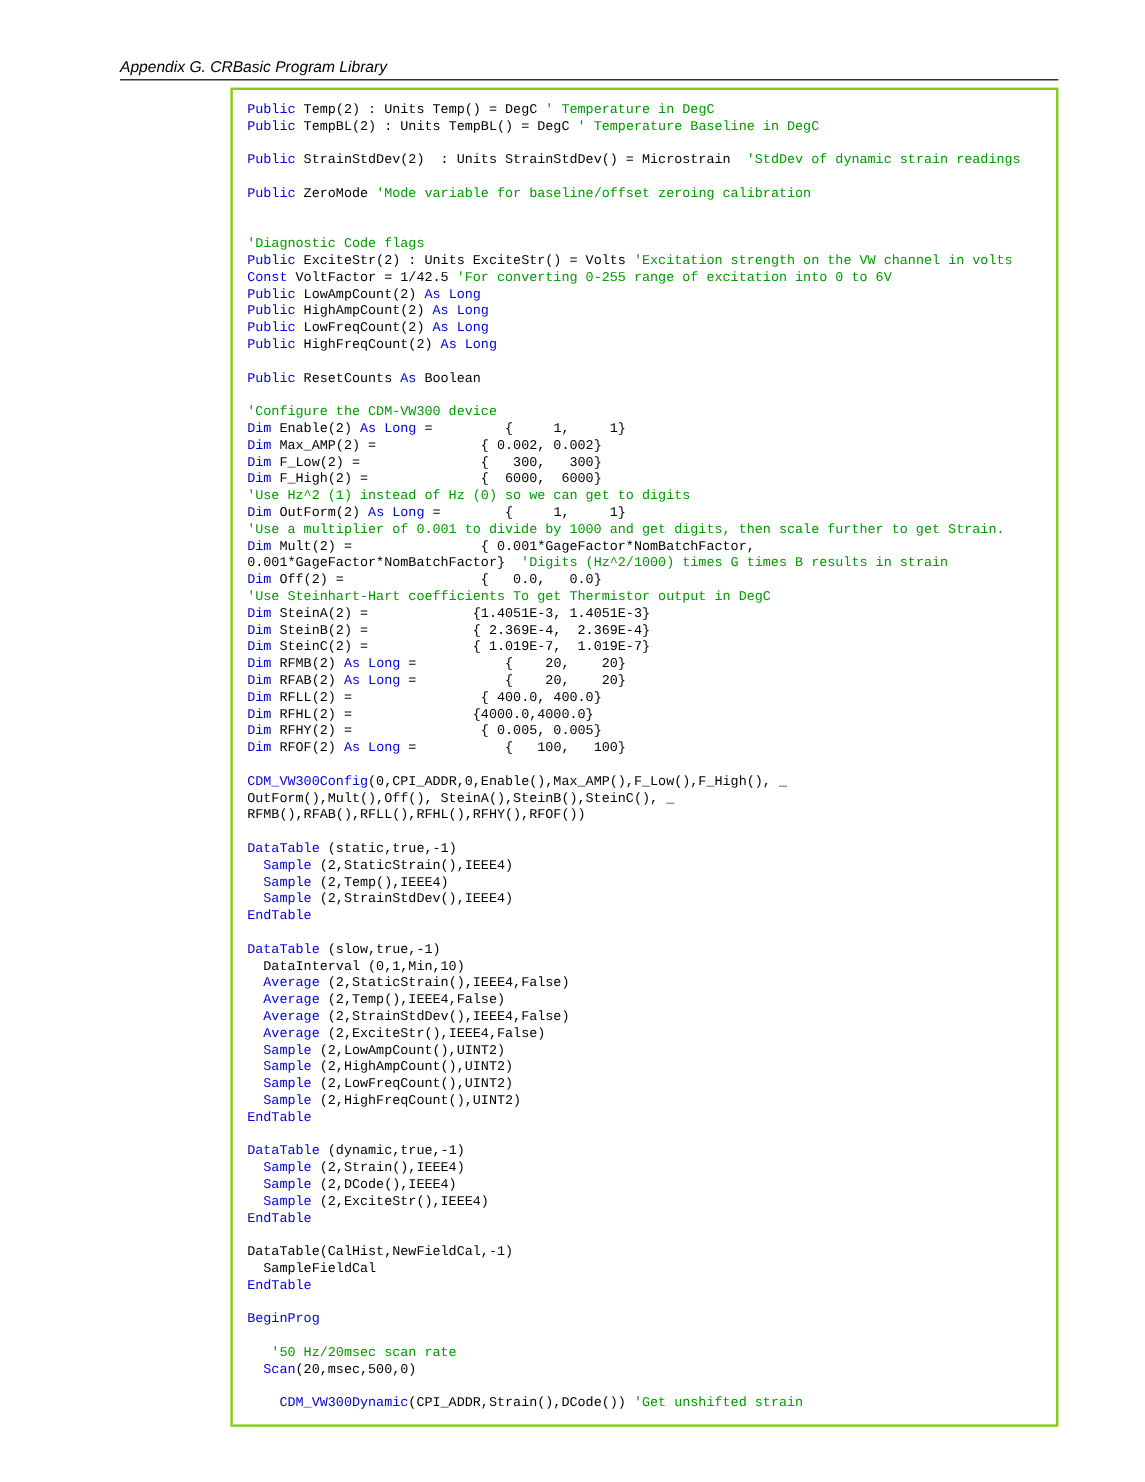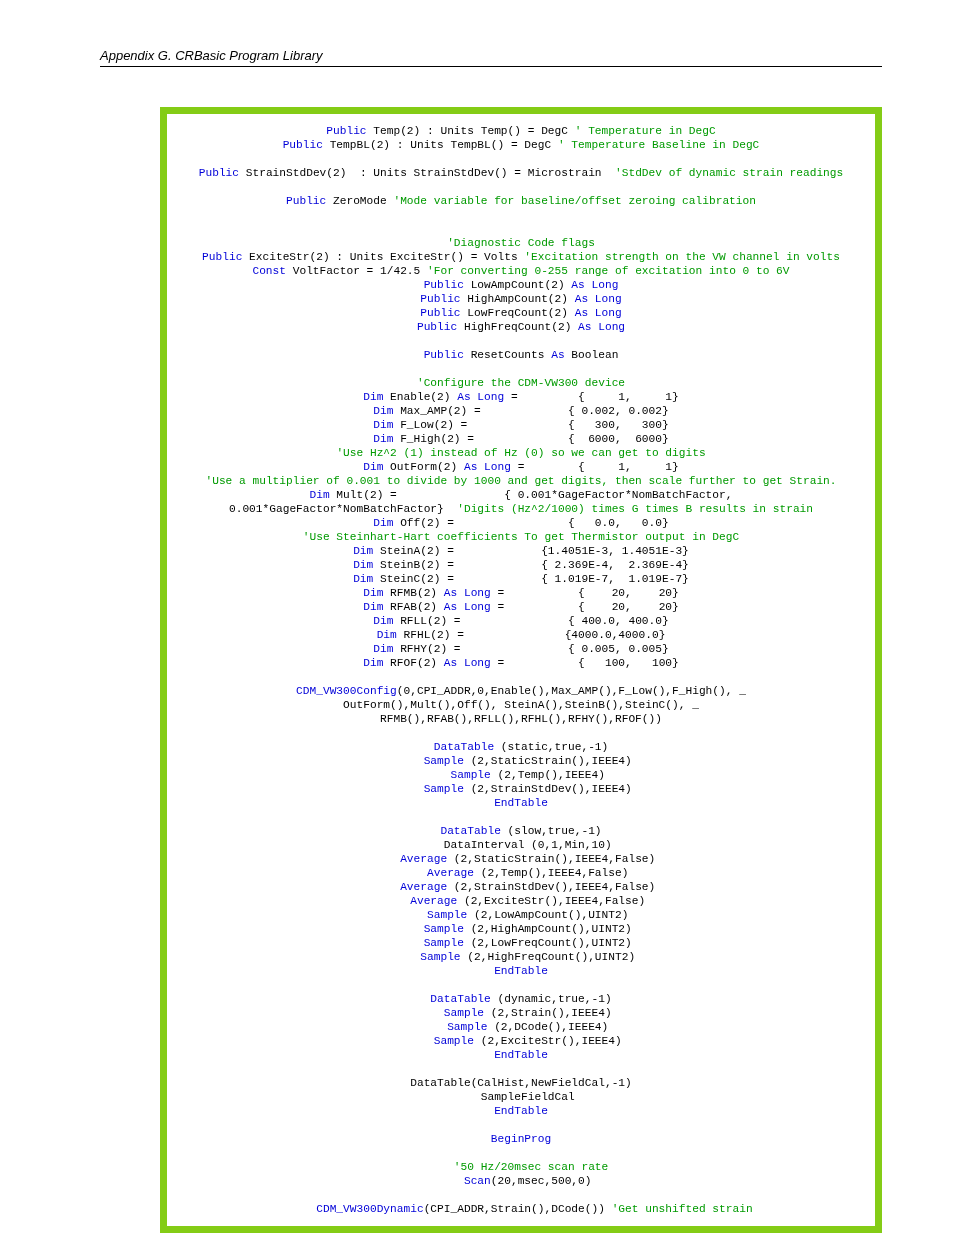--- a/index.html
+++ b/index.html
@@ -13,32 +13,31 @@
     padding: 48px 72px 40px 100px;
     box-sizing: border-box;
     width: 954px;
   }
   .header-line {
     font-style: italic;
     font-size: 13px;
     color: #000;
     border-bottom: 1px solid #000;
     padding-bottom: 3px;
-    margin-bottom: 40px;
+    margin-bottom: 6px;
   }
   .code-box {
-    border: 7px solid #84cc16;
+    border: 2px solid #84cc16;
     padding: 10px 12px;
-    margin-left: 60px;
+    margin-left: 92px;
     font-family: "Courier New", monospace;
     font-size: 11.2px;
     line-height: 1.25;
     white-space: pre;
     overflow: hidden;
-    text-align: center;
   }
   .kw { color: #0000d8; }   
   .cm { color: #009a00; }   
   .fn { color: #0000d8; }
 </style>
 </head>
 <body>
 
 <div class="page">
   <div class="header-line">Appendix G.  CRBasic Program Library</div>

